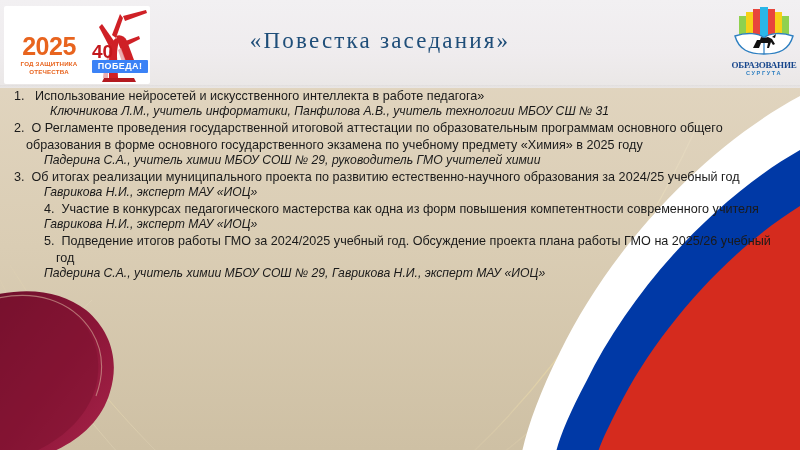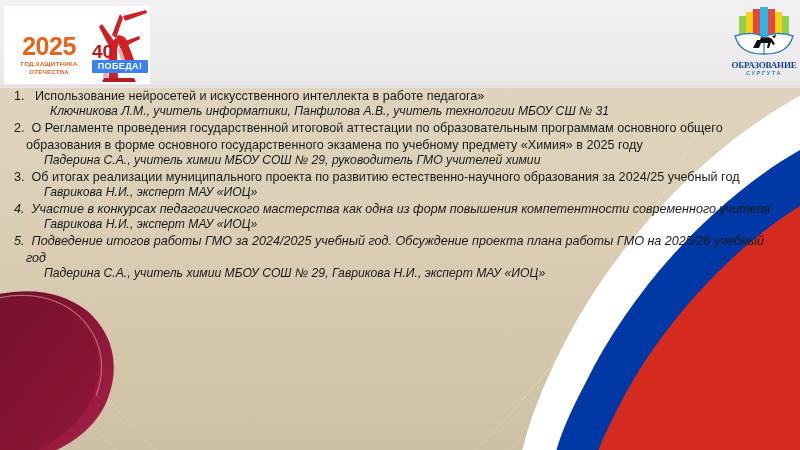--- a/index.html
+++ b/index.html
@@ -56,21 +56,21 @@
     font-size:5.6px;font-weight:bold;color:#2d7fc1;letter-spacing:1.6px;}
 
   
   .deco{position:absolute;left:0;top:0;width:800px;height:450px;z-index:1;pointer-events:none;}
 
   
   .content{position:absolute;left:0;top:88px;width:800px;height:362px;z-index:6;
     padding:0 14px 0 14px;box-sizing:border-box;color:#1a1a1a;}
   .item{margin:0;font-size:12.6px;line-height:1.30;}
   .item.just{text-align:justify;text-align-last:left;}
-  .item.ital{font-style:italic;}
+  .item.ital{margin-left:30px;}
   .speaker{font-style:italic;font-size:12.2px;line-height:1.30;padding-left:30px;margin:0;}
   .speaker.sp-ind2{padding-left:36px;}
   .num-hang{padding-left:32px;text-indent:-32px;}
   .num-hang2{padding-left:12px;text-indent:-12px;}
 </style>
 </head>
 <body>
 
 <div class="slide">
 
@@ -121,20 +121,21 @@
     <g>
       <path d="M 800 96 C 700 150 610 250 560 352 C 540 392 528 425 522 452 L 800 452 Z" fill="#ffffff"></path>
       <path d="M 800 150 C 712 200 630 292 586 382 C 570 412 560 436 556 452 L 800 452 Z" fill="#0039a6"></path>
       <path d="M 800 206 C 726 252 656 332 618 408 C 608 428 601 442 598 452 L 800 452 Z" fill="#d52b1e"></path>
       <path d="M 800 258 C 740 298 682 366 650 430 C 645 440 641 447 639 452 L 800 452 Z" fill="#ffffff" opacity="0.0"></path>
     </g>
   </svg>
 
   <div class="header-band"></div>
 
+  <div class="slide-title">«Повестка заседания»</div>
 
   <div class="logo-2025">
     <svg class="motherland" width="58" height="74" viewBox="0 0 58 74">
       <g fill="#cf2026">
         <path d="M30 6 L33 10 L26 30 L22 27 Z"></path>
         <path d="M33 8 L56 2 L57 5 L35 13 Z"></path>
         <path d="M26 28 C30 26 35 28 37 33 L44 52 L36 55 L29 37 Z"></path>
         <path d="M26 30 C22 33 19 40 19 48 L19 70 L28 70 L27 48 C27 41 28 35 30 32 Z"></path>
         <path d="M24 33 L12 16 L9 19 L20 40 Z"></path>
         <path d="M30 35 L49 28 L50 31 L32 40 Z"></path>

